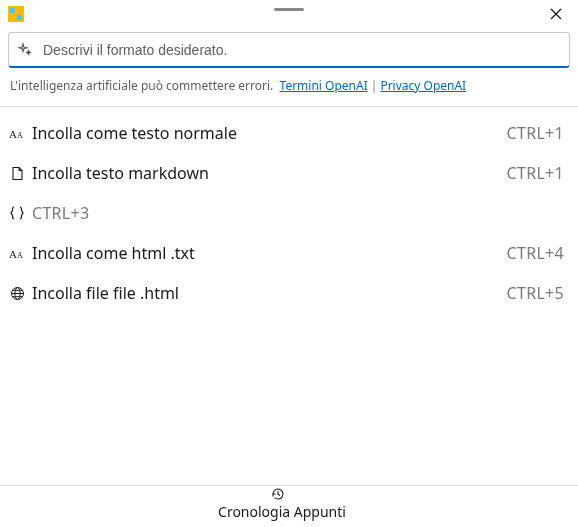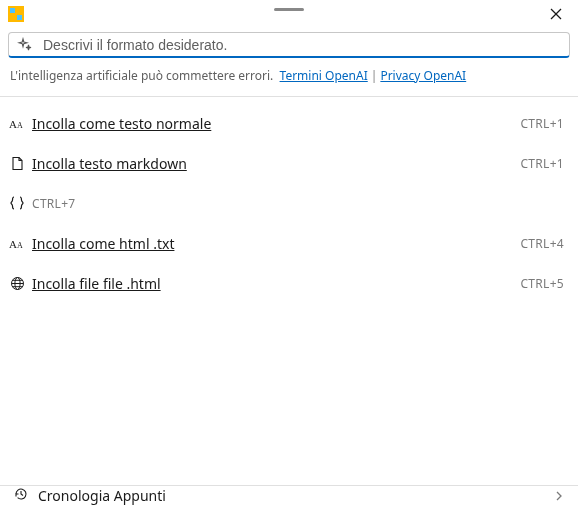--- a/index.html
+++ b/index.html
@@ -45,21 +45,21 @@
   .close-btn svg { width: 12px; height: 12px; }
 
   .input-area {
     padding: 4px 8px 2px 8px;
   }
   .prompt-box {
     display:flex; align-items:center;
     border:1px solid #c7c7c7;
     border-bottom:2px solid #0067c0;
     border-radius:4px;
-    height:26px;
+    height:36px;
     padding:0 8px;
   }
   .prompt-box .spark {
     color:#555;
     margin-right:8px;
     display:flex; align-items:center;
   }
   .prompt-box input {
     flex:1;
     border:none; outline:none;
@@ -95,33 +95,34 @@
     padding:0 14px 0 8px;
     height:40px;
     cursor:pointer;
   }
   .opt .oicon {
     width:18px;
     display:flex; justify-content:center;
     margin-right:6px;
     color:#1a1a1a;
   }
-  .opt .olabel { flex:1; font-size:14px;text-decoration:underline; }
+  .opt .olabel { flex:1; font-size:16px; }
   .opt .shortcut {
-    font-size:12px;
+    font-size:16px;
     color:#7a7a7a;
     letter-spacing:0.3px;
   }
 
   .footer {
     border-top:1px solid #e0e0e0;
     height:42px;
-    display:flex; align-items:flex-start;
-    padding:0 14px 0 12px;
+    display:flex; align-items:center;
+    padding:0 14px 0 0;
     cursor:pointer;
+    flex-direction:column;
   }
   .footer .ficon { width:18px; display:flex; justify-content:center; margin-right:8px; color:#1a1a1a; }
   .footer .flabel { flex:1; font-size:14px; }
   .footer .chev { color:#7a7a7a; }
 </style>
 </head>
 <body>
 
 <div class="window">
 
@@ -184,21 +185,21 @@
         <span class="olabel">Incolla testo markdown</span>
         <span class="shortcut">CTRL+1</span>
       </div>
       <div class="opt">
         <span class="oicon">
           <svg width="16" height="16" viewBox="0 0 16 16" fill="none" stroke="#1a1a1a" stroke-width="1.2">
             <path d="M5 2 C3.5 2 3.5 4 3.5 5 C3.5 7 2 7 2 8 C2 9 3.5 9 3.5 11 C3.5 12 3.5 14 5 14"></path>
             <path d="M11 2 C12.5 2 12.5 4 12.5 5 C12.5 7 14 7 14 8 C14 9 12.5 9 12.5 11 C12.5 12 12.5 14 11 14"></path>
           </svg>
         </span>
-        <span class="shortcut">CTRL+7</span>
+        <span class="shortcut">CTRL+3</span>
       </div>
       <div class="opt">
         <span class="oicon">
           <svg width="17" height="17" viewBox="0 0 17 17" fill="#1a1a1a">
             <text x="0" y="13" font-size="11" font-family="Segoe UI">A</text>
             <text x="8" y="13" font-size="8" font-family="Segoe UI">A</text>
           </svg>
         </span>
         <span class="olabel">Incolla come html .txt</span>
         <span class="shortcut">CTRL+4</span>

